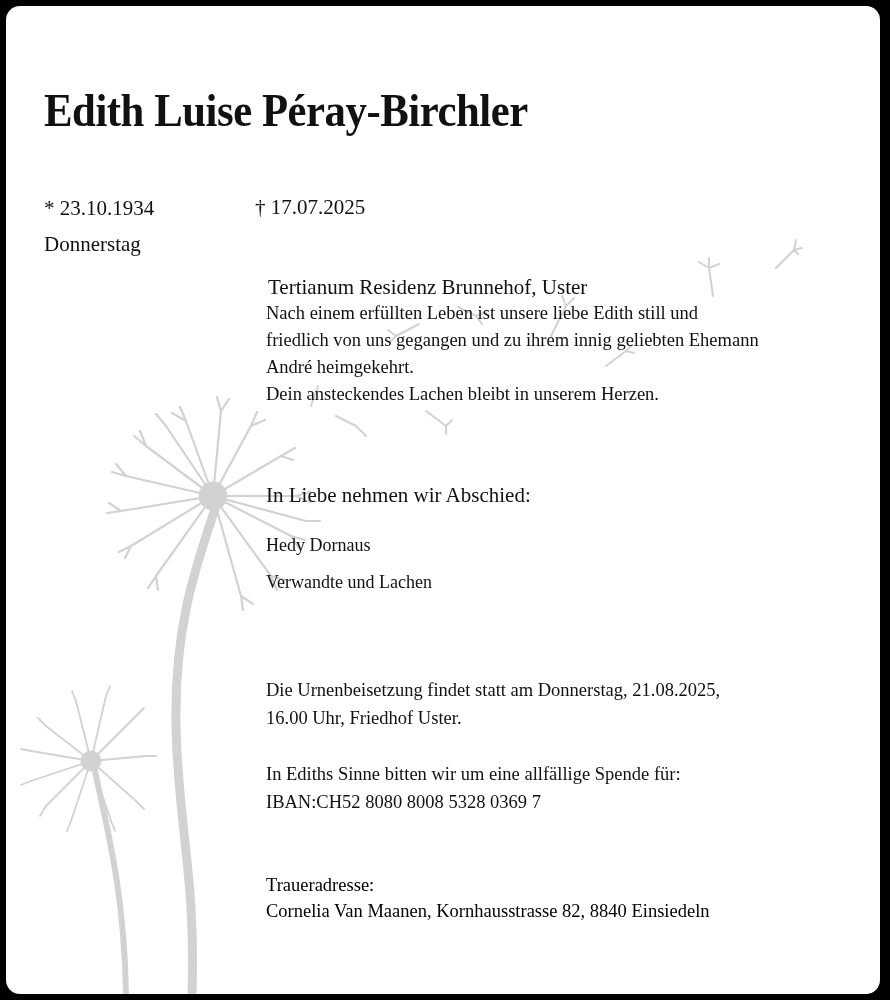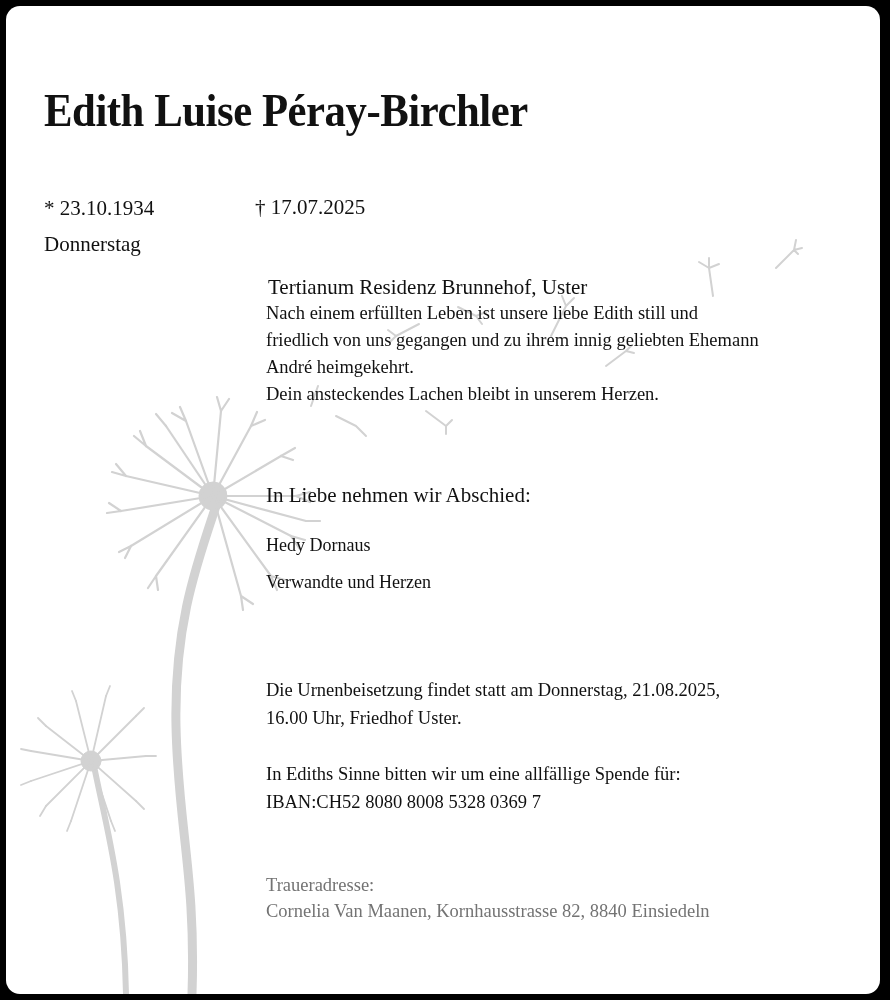--- a/index.html
+++ b/index.html
@@ -99,31 +99,31 @@
     <span class="line">friedlich von uns gegangen und zu ihrem innig geliebten Ehemann</span>
     <span class="line">André heimgekehrt.</span>
     <span class="line">Dein ansteckendes Lachen bleibt in unserem Herzen.</span>
   </div>
 
   <div class="block para lg" style="top:476px;">
     <span class="line">In Liebe nehmen wir Abschied:</span>
   </div>
   <div class="block para" style="top:521px; line-height:37px; font-size:18px;">
     <span class="line">Hedy Dornaus</span>
-    <span class="line">Verwandte und Herzen</span>
+    <span class="line">Verwandte und Lachen</span>
   </div>
 
   <div class="block para" style="top:670px; line-height:28px;">
     <span class="line">Die Urnenbeisetzung findet statt am Donnerstag, 21.08.2025,</span>
     <span class="line">16.00 Uhr, Friedhof Uster.</span>
   </div>
 
   <div class="block para" style="top:754px; line-height:28px;">
     <span class="line">In Ediths Sinne bitten wir um eine allfällige Spende für:</span>
     <span class="line">IBAN:CH52 8080 8008 5328 0369 7</span>
   </div>
 
-  <div class="block para" style="top:866px; line-height:26px; color:#737373;">
+  <div class="block para" style="top:866px; line-height:26px; color:#000000;">
     <span class="line">Traueradresse:</span>
     <span class="line">Cornelia Van Maanen, Kornhausstrasse 82, 8840 Einsiedeln</span>
   </div>
 
 </div>
 
 </body></html>

